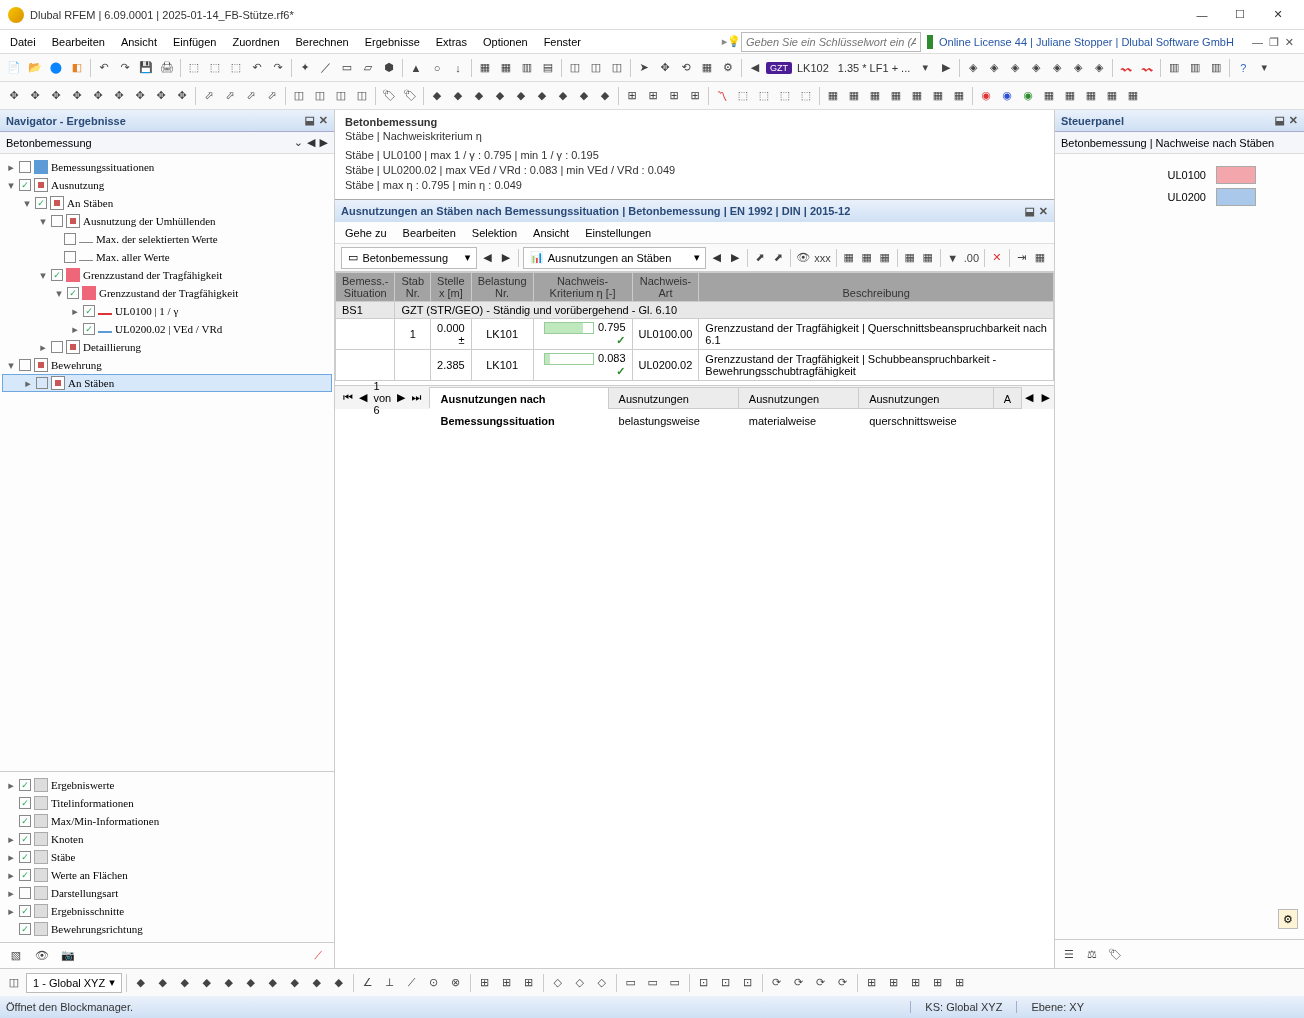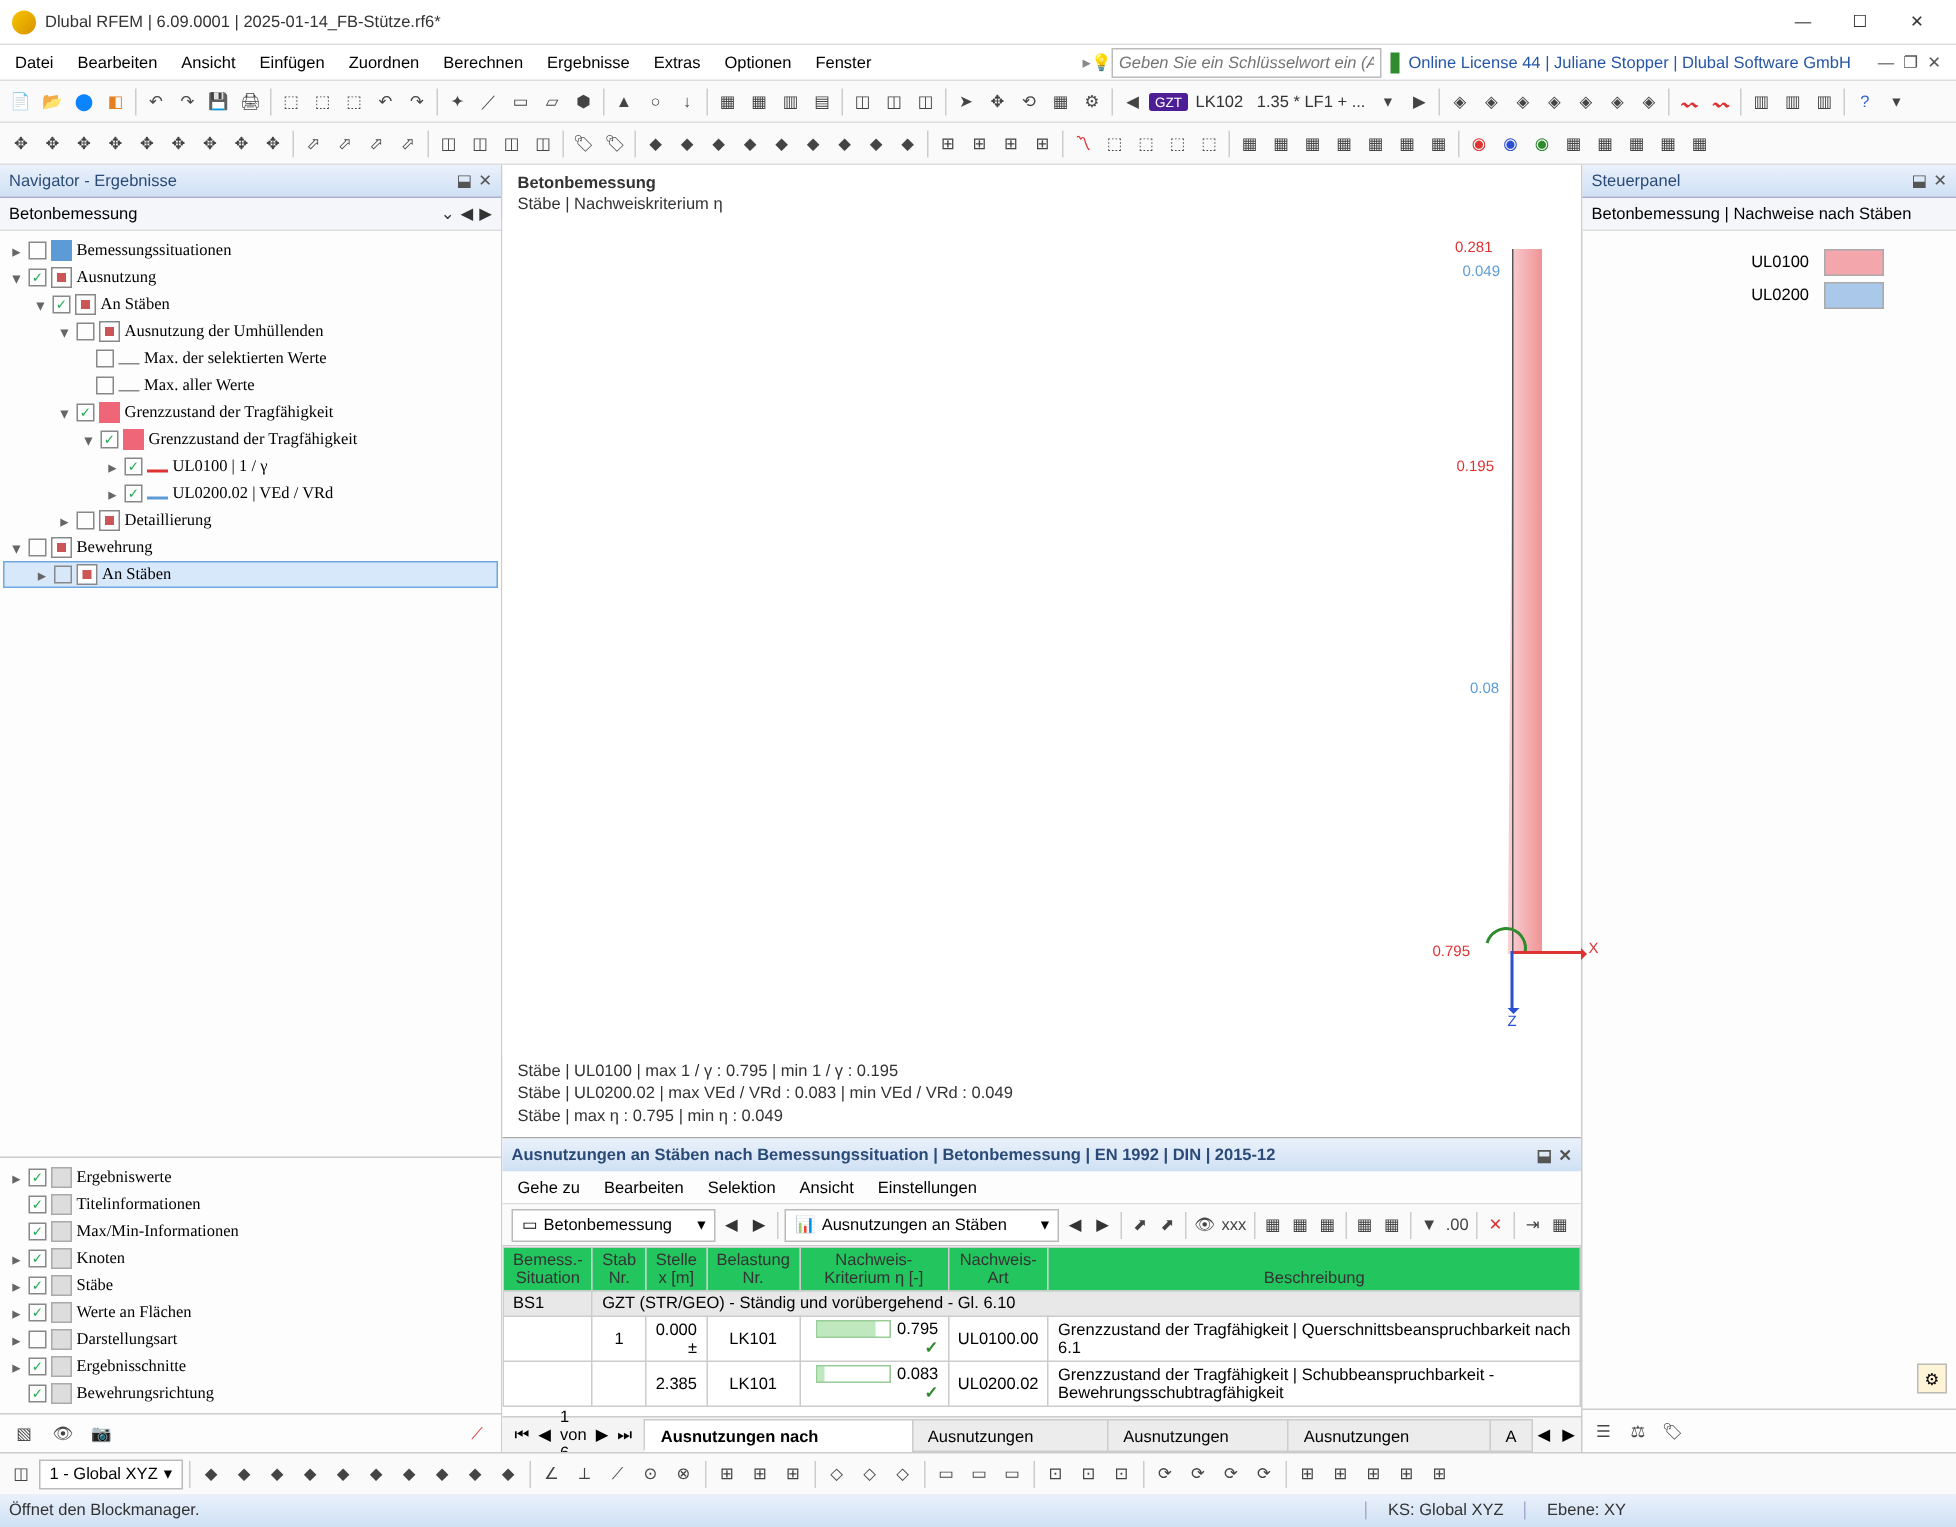--- a/index.html
+++ b/index.html
@@ -16,21 +16,21 @@
 .menubar .lic-badge { width: 6px; height: 14px; background: #2e8b2e; display: inline-block; margin: 0 6px; }
 .menubar .license { color: #2656a6; }
 .menubar .subwin { display: flex; gap: 6px; margin-left: 10px; color: #555; }
 .toolbar { height: 28px; background: #fafafa; display: flex; align-items: center; padding: 0 4px; border-bottom: 1px solid #ddd; gap: 1px; }
 .tb-icon { width: 20px; height: 20px; display: flex; align-items: center; justify-content: center; border: 1px solid transparent; color: #444; }
 .tb-sep { width: 1px; height: 18px; background: #ccc; margin: 0 2px; }
 .badge-gzt { background: #4c1d95; color: #fff; font-size: 9px; padding: 1px 4px; border-radius: 2px; }
 .tb-text { padding: 0 4px; color: #333; }
 .middle { flex: 1; display: flex; min-height: 0; }
 .nav-panel { width: 335px; background: #fdfdfd; border-right: 1px solid #ccc; display: flex; flex-direction: column; }
-.panel-title { background: linear-gradient(#eaf1fb,#cfe0f4); height: 22px; display: flex; align-items: center; padding: 0 6px; font-weight: 400; color: #2a4b78; border-bottom: 1px solid #aac; }
+.panel-title { background: linear-gradient(#eaf1fb,#cfe0f4); height: 22px; display: flex; align-items: center; padding: 0 6px; font-weight: 700; color: #2a4b78; border-bottom: 1px solid #aac; }
 .panel-title .pt-btns { margin-left: auto; display: flex; gap: 4px; color: #555; }
 .panel-sub { background: #f4f6f9; height: 22px; display: flex; align-items: center; padding: 0 6px; border-bottom: 1px solid #ddd; }
 .panel-sub .nav-arrows { margin-left: auto; display: flex; gap: 4px; color: #333; }
 .tree { flex: 1; overflow: auto; padding: 4px 2px; }
 .tree-row { display: flex; align-items: center; height: 18px; gap: 3px; padding-left: 4px; }
 .tree-row.selected { background: #d7e8fb; border: 1px solid #6fa8e0; }
 .exp { width: 10px; color: #666; text-align: center; }
 .chk { width: 12px; height: 12px; border: 1px solid #888; display: inline-flex; align-items: center; justify-content: center; font-size: 9px; color: #2a5; }
 .tree-icon { width: 14px; height: 14px; display: inline-block; }
 .ti-folder { background: #ddd; border: 1px solid #aaa; }
@@ -67,21 +67,21 @@
 .table-panel { height: 210px; background: #fafafa; border-top: 1px solid #aaa; display: flex; flex-direction: column; }
 .tp-title { background: linear-gradient(#eaf1fb,#cfe0f4); height: 22px; display: flex; align-items: center; padding: 0 6px; font-weight: 600; color: #2a4b78; }
 .tp-title .pt-btns { margin-left: auto; display: flex; gap: 4px; color: #555; }
 .tp-menu { height: 22px; display: flex; align-items: center; gap: 16px; padding: 0 10px; border-bottom: 1px solid #ddd; background: #fdfdfd; }
 .tp-toolbar { height: 28px; display: flex; align-items: center; padding: 0 6px; gap: 2px; border-bottom: 1px solid #ccc; background: #fafafa; }
 .tp-select { height: 22px; border: 1px solid #bbb; background: #fff; display: flex; align-items: center; padding: 0 6px; gap: 4px; }
 .tp-arrow { padding: 0 4px; color: #333; }
 .grid-wrap { flex: 1; overflow: auto; background: #fff; }
 table.grid { border-collapse: collapse; width: 100%; }
 table.grid th, table.grid td { border: 1px solid #ccc; padding: 2px 6px; text-align: center; background: #f4f4f4; font-weight: normal; }
-table.grid th { background: #22c55e; color: #333; }
+table.grid th { background: #a3a3a3; color: #333; }
 table.grid td.left { text-align: left; }
 table.grid td.right { text-align: right; }
 table.grid td.white { background: #fff; }
 tr.group-row td { background: #e8e8e8; font-style: normal; text-align: left; }
 .ratio-bar { display: inline-block; width: 50px; height: 12px; background: linear-gradient(90deg,#bfe8bf 80%,#fff 80%); border: 1px solid #9c9; vertical-align: middle; margin-right: 4px; }
 .ratio-bar.low { background: linear-gradient(90deg,#bfe8bf 10%,#fff 10%); }
 .check { color: #2e8b2e; font-weight: bold; }
 .tp-tabs { height: 24px; display: flex; align-items: center; background: #f4f4f4; border-top: 1px solid #ccc; }
 .tp-tabs .pager { display: flex; gap: 6px; padding: 0 8px; align-items: center; }
 .tp-tabs .tab { padding: 0 10px; height: 22px; line-height: 22px; border: 1px solid #ccc; background: #fff; margin-right: -1px; }
@@ -417,34 +417,20 @@
       <span class="tb-icon">👁</span>
       <span class="tb-icon">📷</span>
       <span style="flex:1"></span>
       <span class="tb-icon" style="color:#d33">⟋</span>
     </div>
   </div>
 
   <div class="center">
     <div class="vp-head">Betonbemessung</div>
     <div class="vp-sub">Stäbe | Nachweiskriterium η</div>
-    <div class="viewport">
-      <div class="beam-shape"></div>
-      <div class="beam-line"></div>
-      <span class="vp-label vp-red" style="left:635px;top:14px">0.281</span>
-      <span class="vp-label vp-blue" style="left:640px;top:30px">0.049</span>
-      <span class="vp-label vp-red" style="left:636px;top:160px">0.195</span>
-      <span class="vp-label vp-blue" style="left:645px;top:308px">0.08</span>
-      <span class="vp-label vp-red" style="left:620px;top:483px">0.795</span>
-      <div class="origin-arc"></div>
-      <div class="axis-x"></div>
-      <span class="vp-label vp-red" style="left:724px;top:481px">X</span>
-      <div class="axis-z"></div>
-      <span class="vp-label" style="color:#2a4fd3;left:670px;top:530px">Z</span>
-    </div>
     <div class="vp-foot">
       <div>Stäbe | UL0100 | max 1 / γ : 0.795 | min 1 / γ : 0.195</div>
       <div>Stäbe | UL0200.02 | max VEd / VRd : 0.083 | min VEd / VRd : 0.049</div>
       <div>Stäbe | max η : 0.795 | min η : 0.049</div>
     </div>
 
     <div class="table-panel">
       <div class="tp-title">
         <span>Ausnutzungen an Stäben nach Bemessungssituation | Betonbemessung | EN 1992 | DIN | 2015-12</span>
         <div class="pt-btns">

